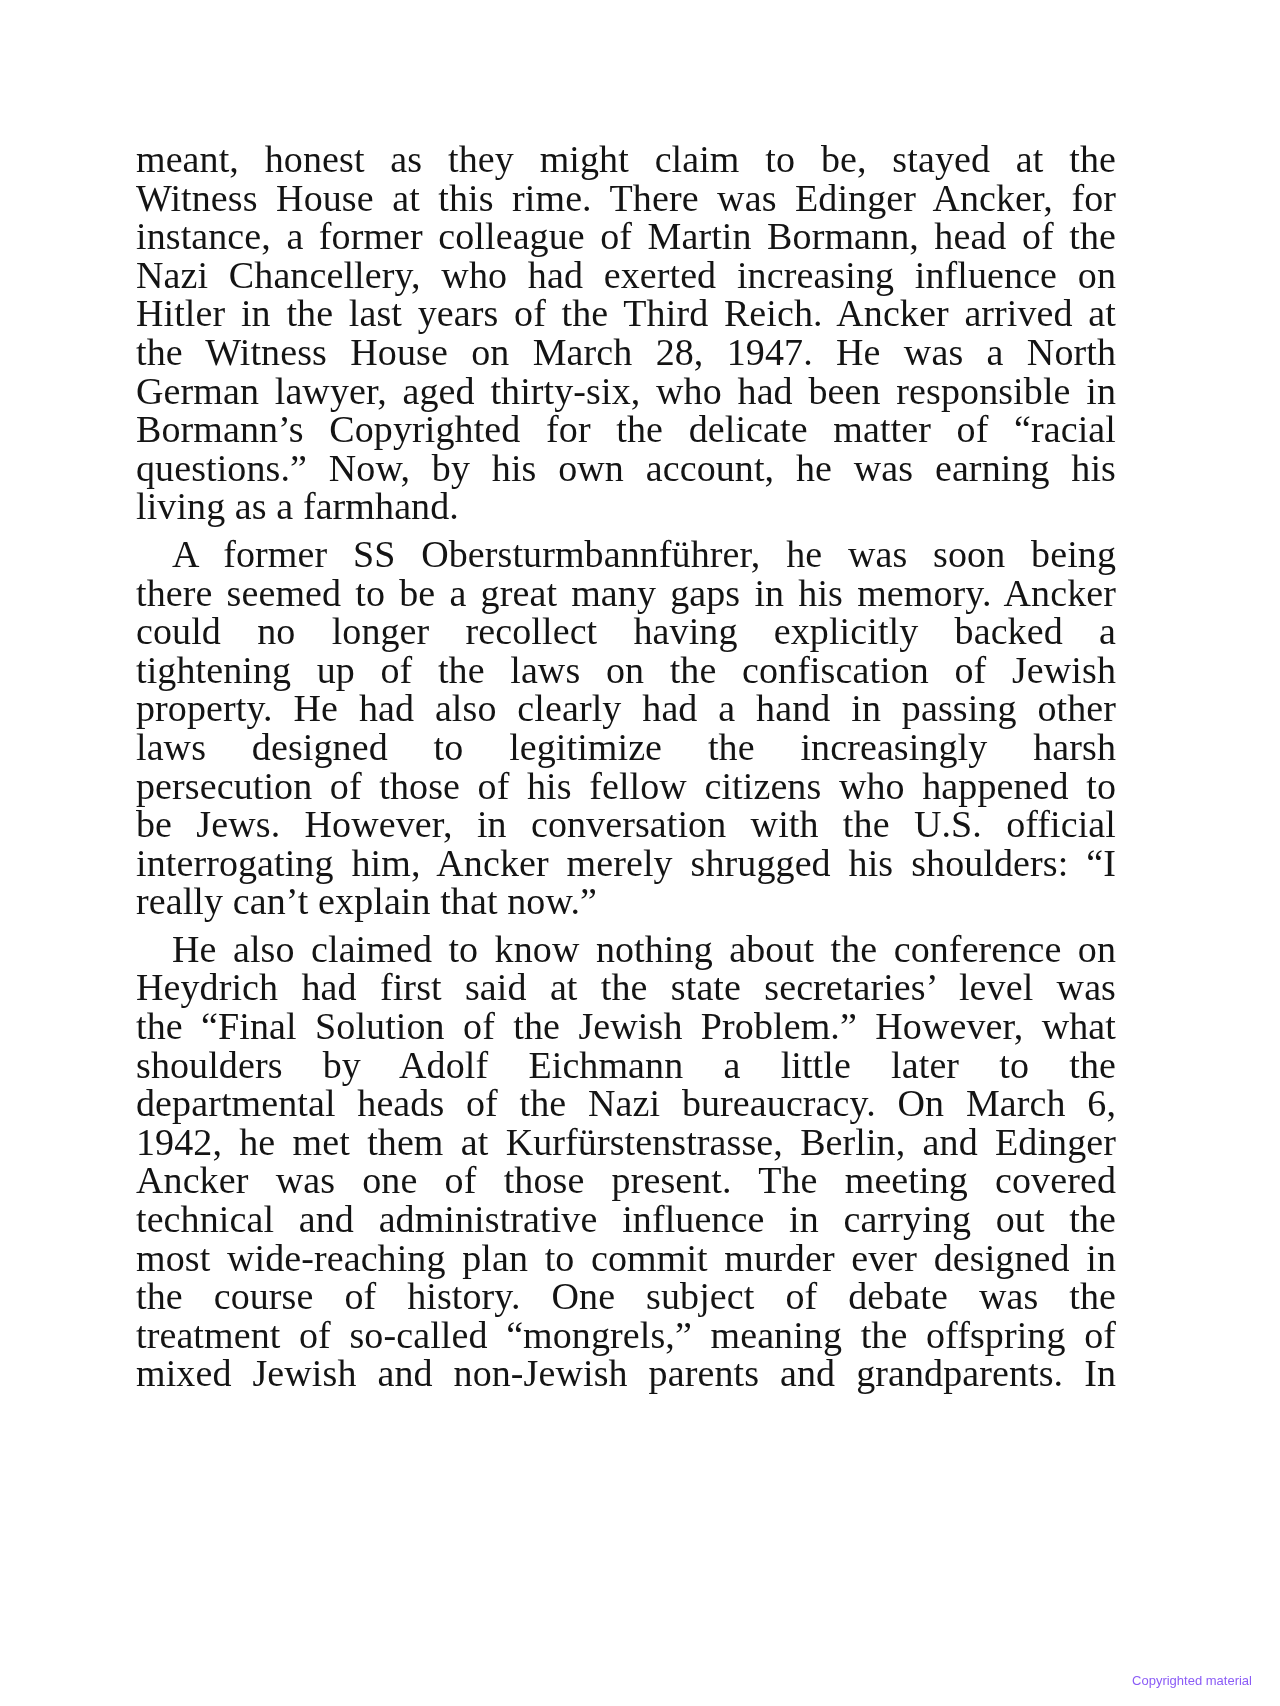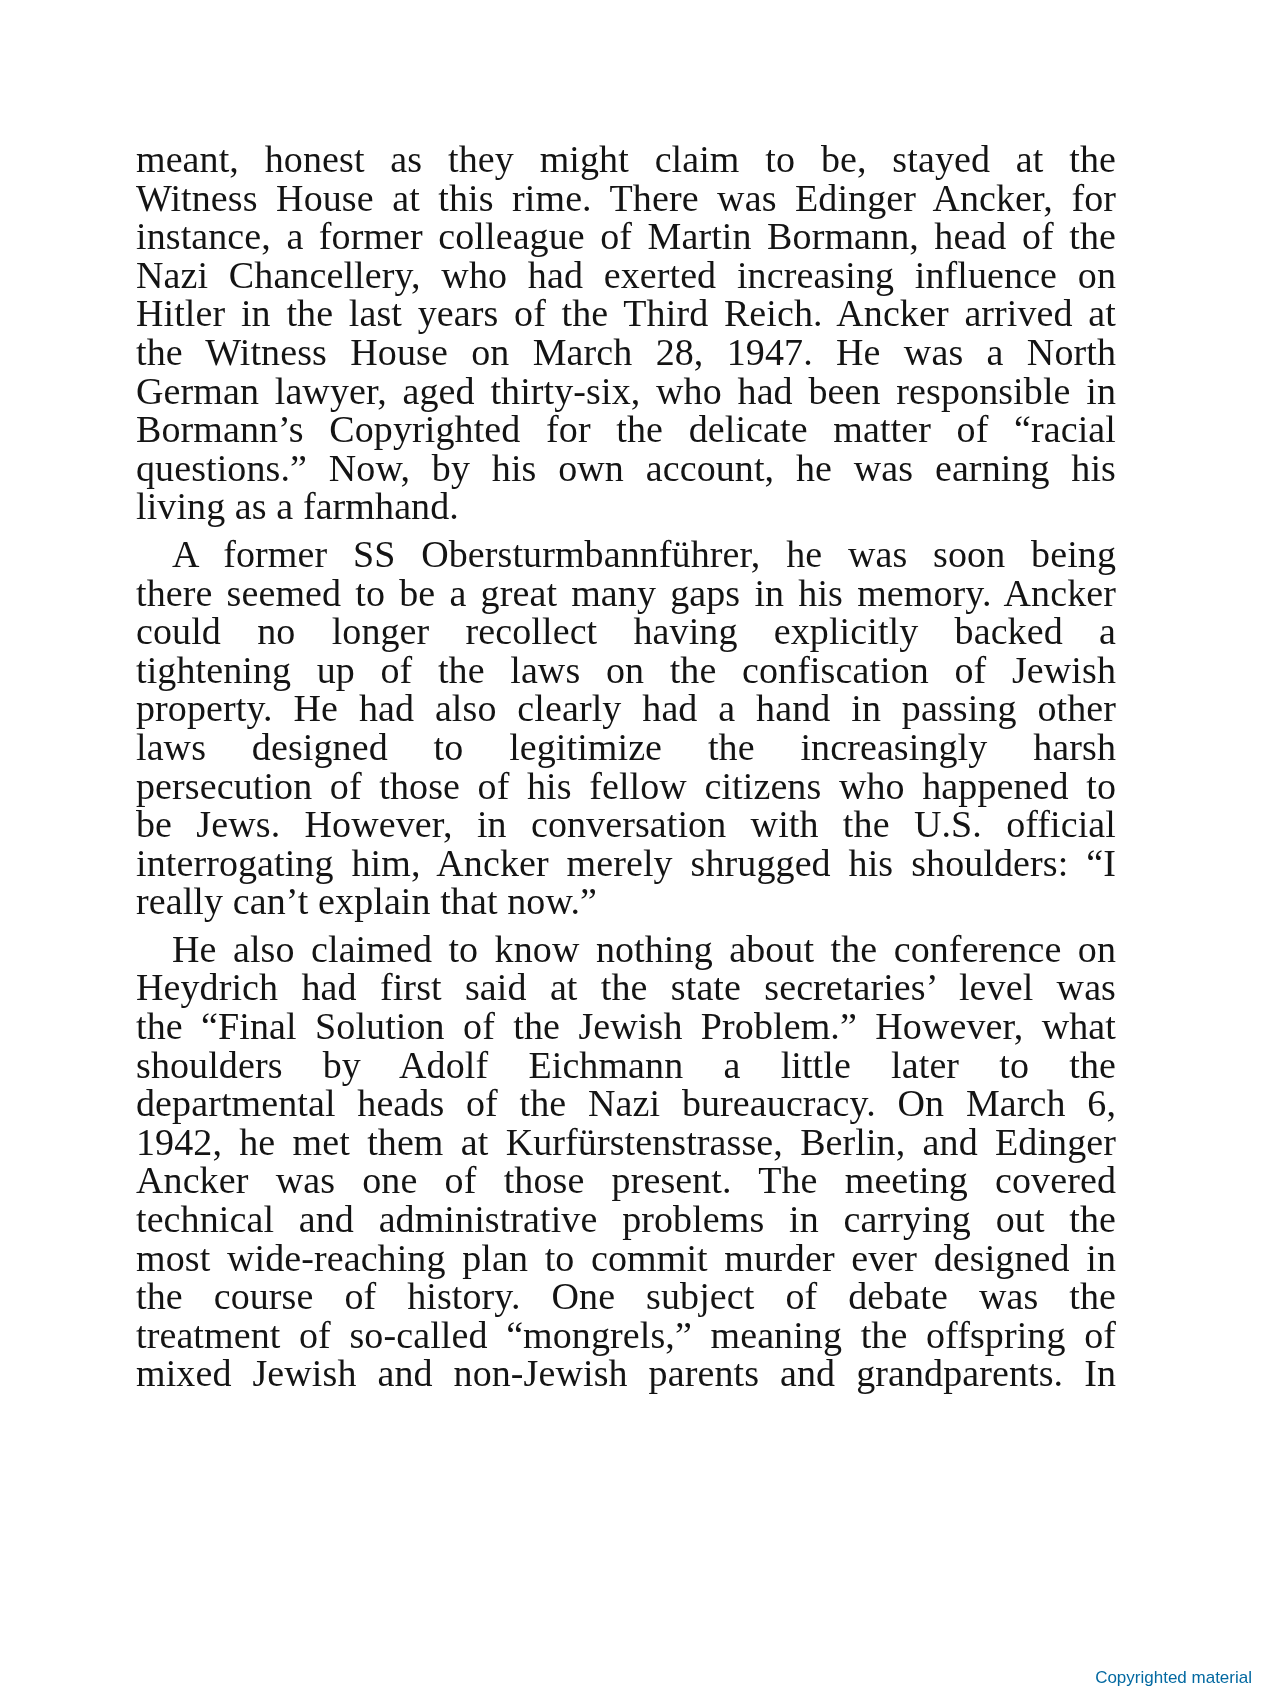--- a/index.html
+++ b/index.html
@@ -10,21 +10,21 @@
     font-family: "Liberation Serif", "DejaVu Serif", serif;
     font-size: 38px; line-height: 38.6px; color: #141414;
     white-space: nowrap; text-align: justify; text-align-last: justify;
     display: block; height: 38.6px; letter-spacing: 0.1px;
   }
   .line.last { text-align-last: left; }
   .line.indent { padding-left: 36px; }
   .copyright {
     position: absolute; right: 28px; bottom: 18px;
     font-family: "Liberation Sans", "DejaVu Sans", sans-serif;
-    font-size: 17px; color: #0369a1;
+    font-size: 13px; color: #8b5cf6;
   }
 </style>
 </head>
 <body>
 
 <div class="page" id="page">
     <div class="para">
       <span class="line">meant, honest as they might claim to be, stayed at the</span>
       <span class="line">Witness House at this rime. There was Edinger Ancker, for</span>
       <span class="line">instance, a former colleague of Martin Bormann, head of the</span>
@@ -49,20 +49,20 @@
       <span class="line last">really can’t explain that now.”</span>
     </div>
     <div class="para">
       <span class="line indent">He also claimed to know nothing about the conference on</span>
       <span class="line">Heydrich had first said at the state secretaries’ level was</span>
       <span class="line">the “Final Solution of the Jewish Problem.” However, what</span>
       <span class="line">shoulders by Adolf Eichmann a little later to the</span>
       <span class="line">departmental heads of the Nazi bureaucracy. On March 6,</span>
       <span class="line">1942, he met them at Kurfürstenstrasse, Berlin, and Edinger</span>
       <span class="line">Ancker was one of those present. The meeting covered</span>
-      <span class="line">technical and administrative problems in carrying out the</span>
+      <span class="line">technical and administrative influence in carrying out the</span>
       <span class="line">most wide-reaching plan to commit murder ever designed in</span>
       <span class="line">the course of history. One subject of debate was the</span>
       <span class="line">treatment of so-called “mongrels,” meaning the offspring of</span>
       <span class="line">mixed Jewish and non-Jewish parents and grandparents. In</span>
     </div>
   </div>
 <div class="copyright">Copyrighted material</div>
 
 </body></html>

